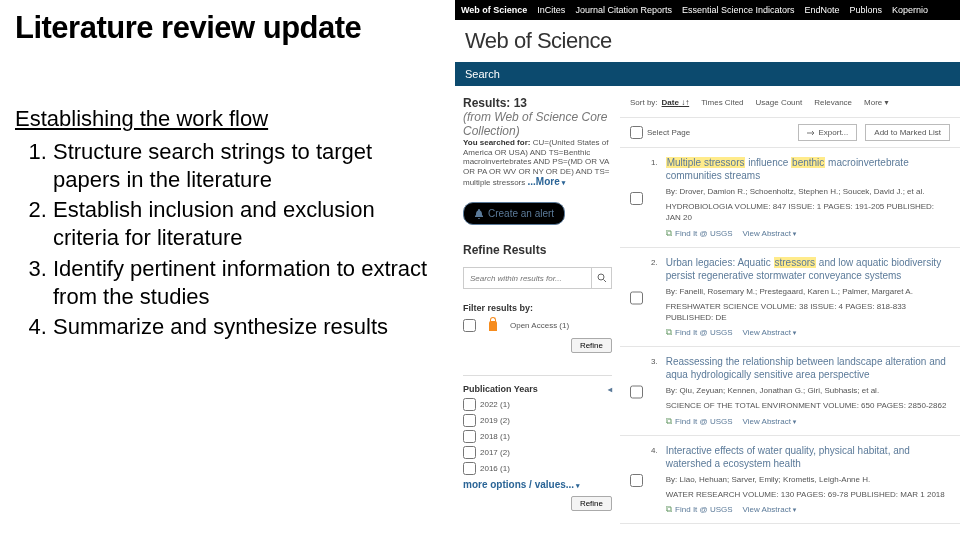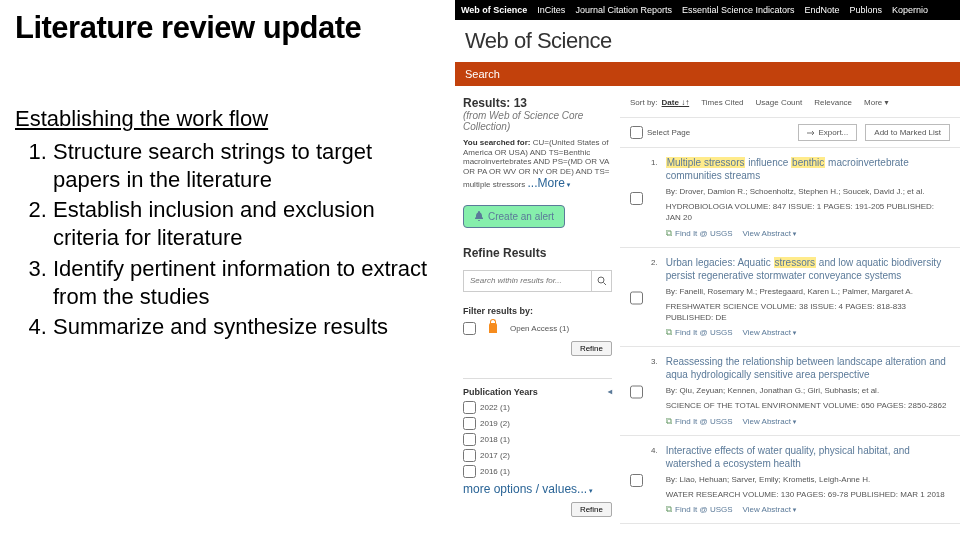--- a/index.html
+++ b/index.html
@@ -13,34 +13,34 @@
   
   .right-panel { width: 505px; height: 540px; background: #fff; font-size: 9px; overflow: hidden; position: relative; }
   
   .top-nav { background: #000; color: #fff; height: 20px; display: flex; align-items: center; padding-left: 6px; font-size: 9px; }
   .top-nav span { margin-right: 10px; cursor: pointer; }
   .top-nav .active { font-weight: bold; }
   
   .logo-bar { background: #fff; padding: 8px 10px 8px 10px; }
   .logo { font-size: 22px; font-weight: 300; color: #333; letter-spacing: -0.5px; }
   
-  .search-bar { background: #c2410c; color: #fff; height: 24px; display: flex; align-items: center; padding-left: 10px; font-size: 11px; }
+  .search-bar { background: #0c4a6e; color: #fff; height: 24px; display: flex; align-items: center; padding-left: 10px; font-size: 11px; }
   
   .wos-body { display: flex; }
   .wos-left { width: 165px; padding: 10px 8px; background: #fff; }
   .wos-right { flex: 1; padding: 8px 0 0 0; background: #fff; }
   
   .results-head { font-size: 12px; font-weight: bold; color: #333; }
-  .results-sub { font-size: 10px; color: #777; font-style: italic; margin-bottom: 6px; }
+  .results-sub { font-size: 12px; color: #777; font-style: italic; }
   .query { font-size: 8px; line-height: 1.2; color: #555; margin-bottom: 4px; }
   .query b { color: #333; }
-  .more-link { color: #2a6496; font-size: 12px; cursor: pointer; }
+  .more-link { color: #2a6496; font-size: 10px; cursor: pointer; font-weight: bold; }
   .more-link::after { content: " ▾"; font-size: 7px; }
   
-  .alert-btn { display: inline-flex; align-items: center; border: 1px solid #5b7a99; color: #5b7a99; padding: 5px 10px; margin-top: 10px; font-size: 10px; cursor: pointer; background: #86efac; border-radius: 4px; }
+  .alert-btn { display: inline-flex; align-items: center; border: 1px solid #5b7a99; color: #5b7a99; padding: 5px 10px; margin-top: 10px; font-size: 10px; cursor: pointer; background: #000000; border-radius: 10px; }
   .alert-btn svg { margin-right: 4px; }
   
   .refine-hdr { font-size: 12px; font-weight: bold; margin-top: 18px; color: #333; }
   .search-within { display: flex; border: 1px solid #ccc; margin-top: 10px; height: 22px; align-items: center; }
   .search-within input { border: none; outline: none; font-size: 8px; font-style: italic; color: #888; padding-left: 6px; flex: 1; background: transparent; }
   .search-within .mag { width: 20px; text-align: center; color: #666; border-left: 1px solid #ccc; height: 100%; display: flex; align-items: center; justify-content: center; }
   
   .filter-hdr { font-size: 9px; font-weight: bold; margin-top: 14px; color: #333; }
   .filter-row { display: flex; align-items: center; margin-top: 6px; font-size: 8px; color: #555; gap: 9px; }
   .filter-row input { margin-right: 4px; }

